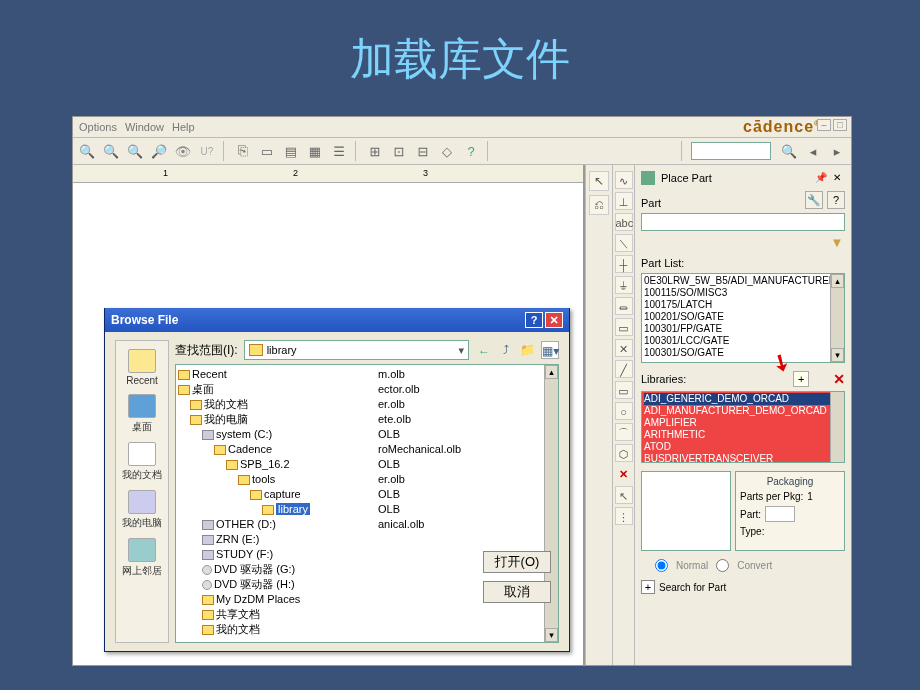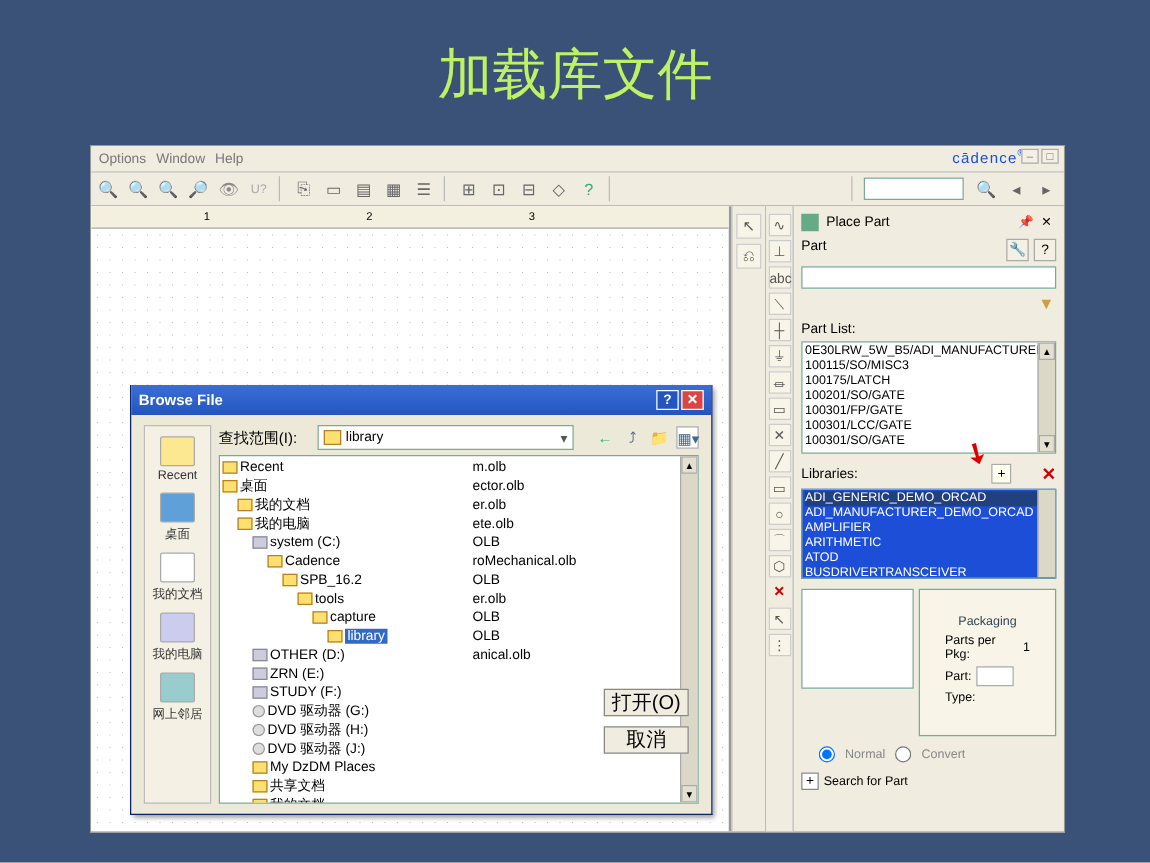--- a/index.html
+++ b/index.html
@@ -1,20 +1,20 @@
 <!DOCTYPE html>
 <html><head>
 <meta charset="utf-8">
 <style>
 * { box-sizing: border-box; margin: 0; padding: 0; font-family: "Microsoft YaHei", SimSun, Arial, sans-serif; }
 body { width: 920px; height: 690px; background: #3b5278; overflow: hidden; position: relative; }
-.slide-title { text-align: center; color: #bef264; font-size: 44px; font-family: SimSun, serif; padding: 30px 0 20px; }
+.slide-title { text-align: center; color: #7dd3fc; font-size: 44px; font-family: SimSun, serif; padding: 30px 0 20px; }
 .app-window { position: absolute; left: 72px; top: 116px; width: 780px; height: 550px; background: #fcfaf0; border: 1px solid #999; }
 .app-menu { background: #f0ece0; height: 20px; display: flex; align-items: center; padding: 0 6px; font-size: 11px; color: #777; gap: 8px; position: relative; }
-.brand { position: absolute; right: 30px; top: 1px; font-weight: normal; font-size: 12px; letter-spacing: 1px; color: #1d4ed8; font-family: Arial; }
+.brand { position: absolute; right: 30px; top: 1px; font-weight: bold; font-size: 16px; letter-spacing: 1px; color: #a16207; font-family: Arial; }
 .brand::after { content: "®"; font-size: 8px; vertical-align: super; }
 .min-close { position: absolute; right: 4px; top: 2px; display: flex; gap: 2px; }
 .min-close span { width: 14px; height: 12px; border: 1px solid #aaa; font-size: 9px; text-align: center; line-height: 10px; background: #f4f0e4; }
 .toolbar { background: #f0ece0; height: 28px; border-top: 1px solid #bbb; border-bottom: 1px solid #bbb; display: flex; align-items: center; padding: 0 4px; gap: 4px; }
 .tb-btn { width: 20px; height: 20px; border: 1px solid transparent; display: flex; align-items: center; justify-content: center; font-size: 13px; color: #666; }
 .tb-btn.red { color: #c62020; }
 .tb-btn.eye { color: #888; }
 .tb-sep { width: 4px; height: 20px; border-left: 1px solid #bbb; margin: 0 2px; }
 .tb-combo { width: 80px; height: 18px; border: 1px solid #7a9; background: #fff; margin-right: 4px; }
 .work-area { display: flex; height: calc(100% - 48px); position: relative; }
@@ -28,37 +28,37 @@
 .side-strip div { width: 20px; height: 20px; border: 1px solid #ccc; background: #f8f4e8; font-size: 12px; text-align: center; line-height: 18px; color: #555; }
 .place-panel { width: 238px; background: #f0ece0; display: flex; font-size: 11px; }
 .place-vtool { width: 22px; background: #f0ece0; border-right: 1px solid #bbb; display: flex; flex-direction: column; align-items: center; gap: 3px; padding-top: 6px; }
 .place-vtool div { width: 18px; height: 18px; font-size: 11px; text-align: center; line-height: 18px; color: #555; border: 1px solid #ccc; background: #f8f4e8; }
 .place-vtool .red-x { color: #c00; border: none; background: none; font-weight: bold; }
 .place-body { flex: 1; padding: 4px 6px; display: flex; flex-direction: column; gap: 4px; }
 .place-header { display: flex; align-items: center; gap: 6px; height: 18px; }
 .place-header .ph-icon { width: 14px; height: 14px; background: #6a8; }
 .place-header .spacer { flex: 1; }
 .place-header .pin { width: 12px; height: 12px; font-size: 10px; }
-.part-row { display: flex; align-items: flex-start; gap: 4px; }
+.part-row { display: flex; align-items: flex-end; gap: 4px; }
 .part-row .field { flex: 1; height: 18px; border: 1px solid #7a9; background: #fff; }
 .part-row .icon-btn { width: 18px; height: 18px; border: 1px solid #aaa; background: #f4f0e4; text-align: center; font-size: 11px; line-height: 16px; }
 .filter-row { display: flex; justify-content: flex-end; }
 .filter-row .funnel { width: 16px; height: 16px; color: #caa040; font-size: 13px; text-align: center; }
 .part-list-label { margin-top: 2px; }
 .part-list { height: 90px; border: 1px solid #7a9; background: #fff; overflow: hidden; font-size: 10px; padding: 1px 2px; line-height: 12px; }
 .lib-row { display: flex; align-items: center; position: relative; margin-top: 4px; gap: 20px; }
 .lib-row .spacer { flex: 1; }
 .lib-row .ico-add { width: 16px; height: 16px; border: 1px solid #aaa; background: #ffe; margin-right: 4px; text-align: center; font-size: 11px; line-height: 14px; }
 .lib-row .ico-del { color: #c00; font-size: 14px; font-weight: bold; }
-.lib-box { height: 72px; border: 1px solid #7a9; background: #1d4ed8; color: #fff; font-size: 10px; padding: 1px 2px; line-height: 12px; overflow: hidden; position: relative; }
+.lib-box { height: 72px; border: 1px solid #7a9; background: #ef4444; color: #fff; font-size: 10px; padding: 1px 2px; line-height: 12px; overflow: hidden; position: relative; }
 .lib-box .sel { background: #204080; }
 .lib-scroll { position: absolute; right: 0; top: 0; bottom: 0; width: 14px; background: #dcd8c8; border-left: 1px solid #aaa; }
 .preview-pkg { display: flex; gap: 4px; margin-top: 4px; }
 .preview { width: 90px; height: 80px; border: 1px solid #7a9; background: #fff; }
-.packaging { flex: 1; border: 1px solid #7a9; background: #f8f4e8; padding: 20px; font-size: 10px; }
+.packaging { flex: 1; border: 1px solid #7a9; background: #f8f4e8; padding: 4px; font-size: 10px; }
 .packaging .pk-title { text-align: center; color: #345; margin-bottom: 4px; }
 .packaging .pk-row { display: flex; align-items: center; gap: 4px; margin-bottom: 4px; }
 .packaging .pk-select { width: 30px; height: 16px; border: 1px solid #aaa; background: #fff; }
 .radio-row { display: flex; align-items: center; gap: 8px; margin-top: 4px; font-size: 10px; color: #888; padding-left: 14px; }
 .radio-row input { margin: 0; }
 .search-row { display: flex; align-items: center; gap: 4px; margin-top: 4px; font-size: 10px; }
 .search-row .plus { width: 14px; height: 14px; border: 1px solid #888; text-align: center; line-height: 12px; font-size: 11px; background: #fff; }
 
 .browse-dlg { position: absolute; left: 104px; top: 308px; width: 466px; height: 344px; background: #ece9d8; border: 1px solid #0a246a; border-top: none; box-shadow: 2px 2px 4px rgba(0,0,0,.4); z-index: 10; }
 .dlg-title { height: 24px; background: linear-gradient(#3b6ed5, #2255c0); color: #fff; font-size: 12px; font-weight: bold; display: flex; align-items: center; padding: 0 6px; }
@@ -67,39 +67,39 @@
 .dlg-title .tbtn.help { background: #2255c0; }
 .dlg-body { padding: 8px 10px; height: calc(100% - 24px); display: flex; gap: 6px; }
 .dlg-places { width: 54px; background: #f4f0e4; border: 1px solid #bbb; display: flex; flex-direction: column; align-items: center; gap: 8px; padding-top: 8px; font-size: 10px; }
 .dlg-places .place-item { display: flex; flex-direction: column; align-items: center; gap: 2px; color: #333; }
 .dlg-places .pl-icon { width: 28px; height: 24px; border: 1px solid #aaa; background: #fce890; border-radius: 2px; }
 .dlg-places .pl-icon.desktop { background: #5fa0d8; }
 .dlg-places .pl-icon.doc { background: #fff; }
 .dlg-places .pl-icon.pc { background: #cce; }
 .dlg-places .pl-icon.net { background: #9cc; }
 .dlg-main { flex: 1; display: flex; flex-direction: column; }
-.dlg-path-row { display: flex; align-items: center; gap: 16px; font-size: 12px; margin-bottom: 4px; }
+.dlg-path-row { display: flex; align-items: center; gap: 6px; font-size: 12px; margin-bottom: 4px; }
 .dlg-path-row .combo { flex: 1; height: 20px; border: 1px solid #7a9; background: #fff; display: flex; align-items: center; padding: 0 4px; font-size: 11px; }
 .dlg-path-row .combo .fld { width: 14px; height: 12px; background: #fce070; border: 1px solid #b88020; margin-right: 4px; }
 .dlg-path-row .combo .dd { margin-left: auto; color: #555; }
 .dlg-path-row .tool-icons { display: flex; gap: 4px; }
 .dlg-path-row .tool-icons span { width: 18px; height: 18px; font-size: 12px; text-align: center; line-height: 18px; color: #468; }
 .dlg-path-row .tool-icons .views { border: 1px solid #aaa; background: #fff; }
 .dlg-file-area { flex: 1; border: 1px solid #7a9; background: #fff; display: flex; font-size: 11px; overflow: hidden; }
 .tree-col { width: 198px; border-right: none; padding: 2px; line-height: 15px; position: relative; }
 .tree-col .tree-line { white-space: nowrap; }
 .tree-col .ico-folder { display: inline-block; width: 12px; height: 10px; background: #fce070; border: 1px solid #b88020; margin-right: 2px; vertical-align: middle; }
 .tree-col .ico-drive { display: inline-block; width: 12px; height: 10px; background: #ccd; border: 1px solid #889; margin-right: 2px; vertical-align: middle; }
 .tree-col .ico-dvd { display: inline-block; width: 10px; height: 10px; border-radius: 50%; background: #ddd; border: 1px solid #999; margin-right: 2px; vertical-align: middle; }
 .tree-col .sel { background: #316ac5; color: #fff; padding: 0 2px; }
 .files-col { flex: 1; padding: 2px 4px; line-height: 15px; border-left: none; }
 .red-annot { position: absolute; border: 2px solid #d00; pointer-events: none; }
 .arrow { position: absolute; color: #d00; font-size: 22px; pointer-events: none; transform-origin: center; font-weight: bold; }
 .dlg-buttons { position: absolute; right: 18px; bottom: 48px; display: flex; flex-direction: column; gap: 8px; }
-.dlg-buttons button { width: 68px; height: 22px; font-size: 16px; background: #f0ece0; border: 1px solid #888; }
+.dlg-buttons button { width: 68px; height: 22px; font-size: 13px; background: #f0ece0; border: 1px solid #888; }
 .sb { position: absolute; right: 0; top: 0; bottom: 0; width: 14px; background: #dcd8c8; border-left: 1px solid #aaa; }
 .sb .sb-btn { height: 14px; background: #e4e0d0; border: 1px solid #aaa; font-size: 9px; text-align: center; line-height: 12px; }
 .sb .sb-track { position: absolute; top: 14px; bottom: 14px; left: 0; right: 0; }
 .sb .sb-bot { position: absolute; bottom: 0; left: 0; right: 0; }
 </style>
 </head>
 <body>
 
 <div class="slide-title">加载库文件</div>
 
@@ -319,21 +319,20 @@
           <div class="tree-line" style="padding-left:36px;"><span class="ico-folder"></span><span>Cadence</span></div>
           <div class="tree-line" style="padding-left:48px;"><span class="ico-folder"></span><span>SPB_16.2</span></div>
           <div class="tree-line" style="padding-left:60px;"><span class="ico-folder"></span><span>tools</span></div>
           <div class="tree-line" style="padding-left:72px;"><span class="ico-folder"></span><span>capture</span></div>
           <div class="tree-line" style="padding-left:84px;"><span class="ico-folder"></span><span class="sel">library</span></div>
           <div class="tree-line" style="padding-left:24px;"><span class="ico-drive"></span><span>OTHER (D:)</span></div>
           <div class="tree-line" style="padding-left:24px;"><span class="ico-drive"></span><span>ZRN (E:)</span></div>
           <div class="tree-line" style="padding-left:24px;"><span class="ico-drive"></span><span>STUDY (F:)</span></div>
           <div class="tree-line" style="padding-left:24px;"><span class="ico-dvd"></span><span>DVD 驱动器 (G:)</span></div>
           <div class="tree-line" style="padding-left:24px;"><span class="ico-dvd"></span><span>DVD 驱动器 (H:)</span></div>
-          <div class="tree-line" style="padding-left:24px;"><span class="ico-dvd"></span><span>DVD 驱动器 (J:)</span></div>
           <div class="tree-line" style="padding-left:24px;"><span class="ico-folder"></span><span>My DzDM Places</span></div>
           <div class="tree-line" style="padding-left:24px;"><span class="ico-folder"></span><span>共享文档</span></div>
           <div class="tree-line" style="padding-left:24px;"><span class="ico-folder"></span><span>我的文档</span></div>
 
         </div>
         <div class="files-col">
           <div>m.olb</div>
           <div>ector.olb</div>
           <div>er.olb</div>
           <div>ete.olb</div>

